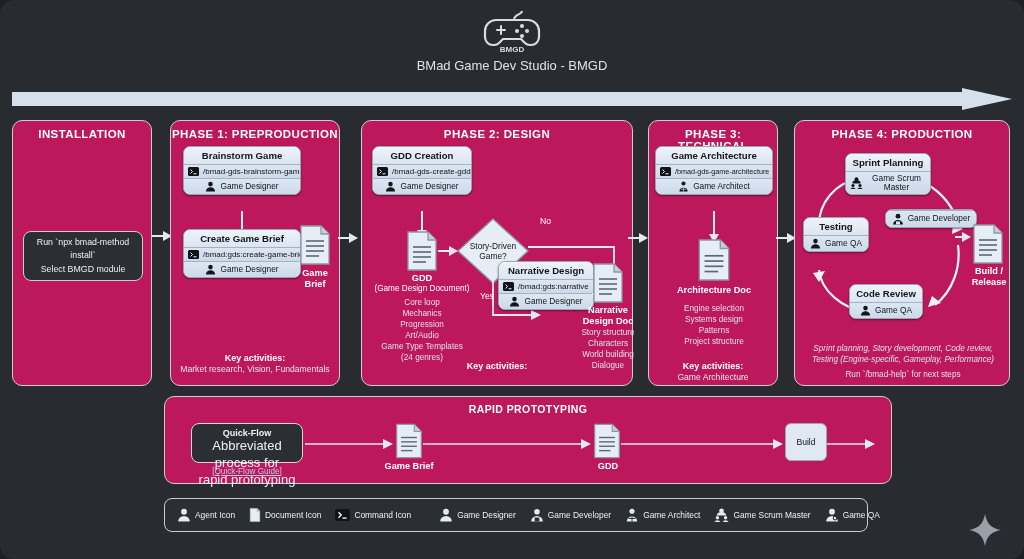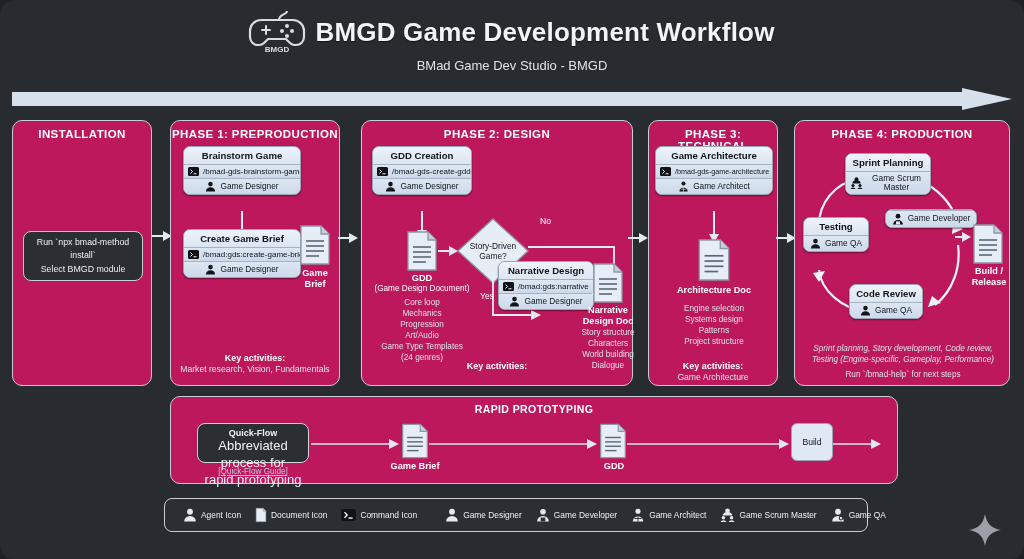--- a/index.html
+++ b/index.html
@@ -164,21 +164,20 @@
         <line x1="17" y1="18" x2="17" y2="26"></line>
       </g>
       <g fill="#d8dde4">
         <circle cx="38" cy="18" r="2"></circle>
           <circle cx="43" cy="23" r="2"></circle>
         <circle cx="33" cy="23" r="2"></circle>
           <circle cx="38" cy="28" r="2"></circle>
       </g>
       <text x="28" y="44" font-size="8" font-family="Liberation Sans, sans-serif" font-weight="bold" text-anchor="middle" fill="#d8dde4">BMGD</text>
     </svg>
-    <div id="app-title">BMGD Game Development Workflow</div>
   </div>
   <div id="app-subtitle">BMad Game Dev Studio - BMGD</div>
 
   <svg id="master-arrow" viewBox="0 0 1000 22">
     <path d="M0 4 h950 v-4 l50 11 l-50 11 v-4 h-950 z" fill="#d6dfec"></path>
   </svg>
 
   <div class="panel" style="left:12px; top:120px; width:140px; height:266px;">
     <div class="panel-title">INSTALLATION</div>
     <div class="plainbox" style="left:10px; top:110px; width:120px; height:50px;">
@@ -552,21 +551,21 @@
         <line x1="7" y1="21" x2="25" y2="21"></line>
       <line x1="7" y1="26" x2="25" y2="26"></line>
         <line x1="7" y1="31" x2="20" y2="31"></line>
     </g>
   </svg>
   <div class="doclabel" style="left:960px; top:266px; width:58px;">
     <div>Build /</div>
       <div>Release</div>
   </div>
 
-  <div class="panel" id="rapid-panel" style="left:164px; top:396px; width:728px; height:88px;margin-left:6px;">
+  <div class="panel" id="rapid-panel" style="left:164px; top:396px; width:728px; height:88px;">
     <div id="rapid-title">RAPID PROTOTYPING</div>
 
     <div id="quickflow-box" style="left:26px; top:26px; width:112px; height:40px;">
       <div class="qf-title">Quick-Flow</div>
       <div class="qf-sub">
         <div>Abbreviated process for</div>
         <div>rapid prototyping</div>
       </div>
     </div>
     <div id="quickflow-link" style="left:26px; top:70px; width:112px;">[Quick-Flow Guide]</div>
@@ -613,21 +612,21 @@
     <div class="buildbox" style="left:620px; top:26px; width:42px; height:38px;">
       <span>Build</span>
     </div>
 
     <svg class="abs" style="left:662px; top:40px; width:52px; height:14px;">
       <path d="M0 7 h40" stroke="#e3e9f1" stroke-width="1.6" fill="none"></path>
       <path d="M38 2 l10 5 l-10 5 z" fill="#e3e9f1"></path>
     </svg>
   </div>
 
-  <div id="legend" style="left:164px; top:498px; width:704px; height:34px; padding:0 18px; gap:14px;">
+  <div id="legend" style="left:164px; top:498px; width:704px; height:34px; padding:0 12px; gap:14px;">
 
     <div class="legend-item">
       <svg width="14" height="14" viewBox="0 0 12 12">
         <circle cx="6" cy="3.2" r="2.5" fill="#e4eaf2"></circle>
         <path d="M1 11.5 a5 4.6 0 0 1 10 0 z" fill="#e4eaf2"></path>
       </svg>
       <span class="lg-label">Agent Icon</span>
     </div>
 
     <div class="legend-item">

